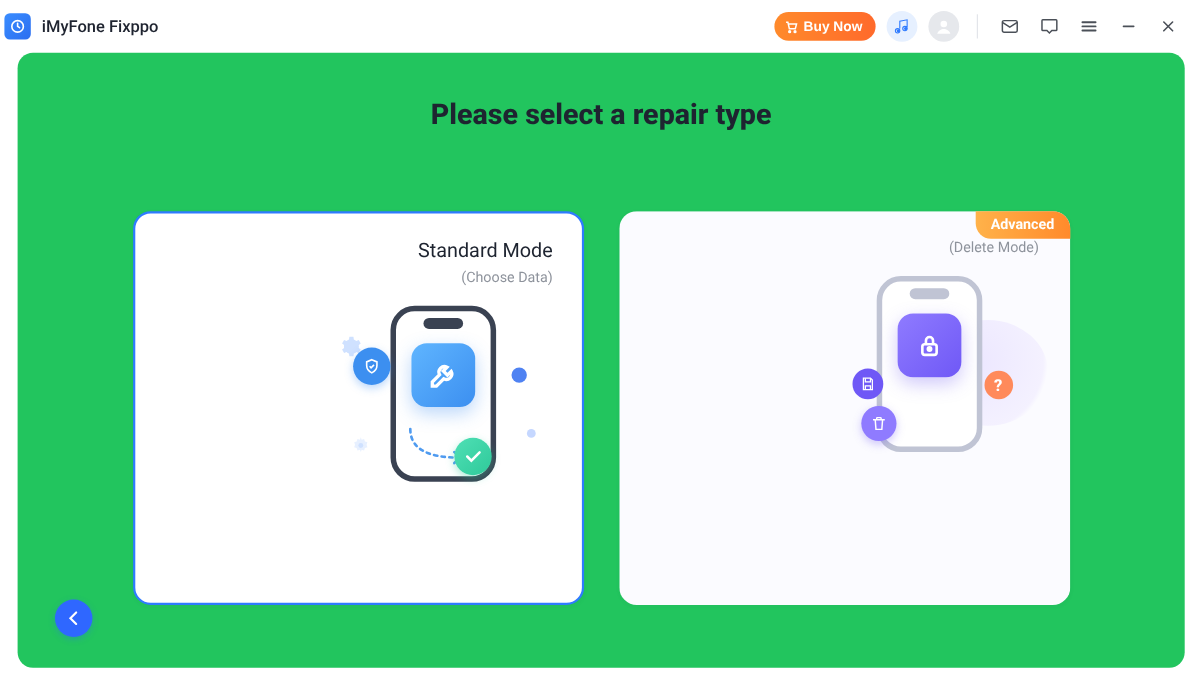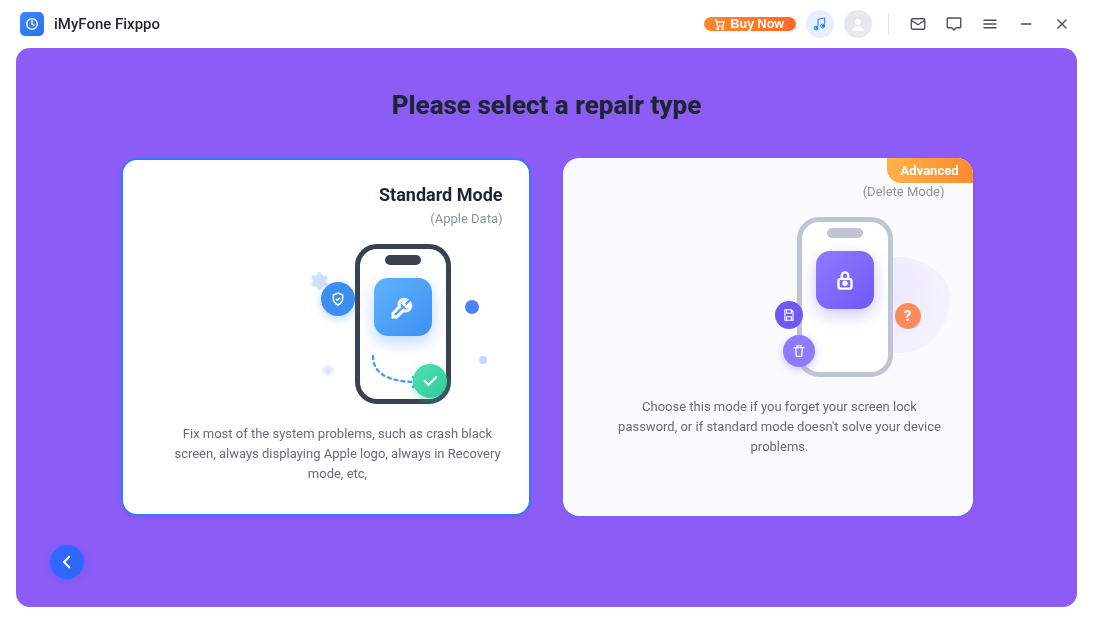--- a/index.html
+++ b/index.html
@@ -17,38 +17,38 @@
     background: #fff;
     border-radius: 10px;
     position: relative;
     display: flex;
     flex-direction: column;
   }
   .titlebar {
     height: 48px;
     display: flex;
     align-items: center;
-    padding: 0 18px 0 20px;
+    padding: 0 18px 0 4px;
     gap: 10px;
   }
   .app-logo {
     width: 24px; height: 24px;
     border-radius: 5px;
     background: linear-gradient(135deg,#3a8dff,#2b6ef0);
     display:flex; align-items:center; justify-content:center;
   }
   .app-logo svg { display:block; }
   .app-title { font-size: 15px; color: #1f2430; font-weight: 500; }
   .titlebar-spacer { flex:1; }
   .buy-now {
     background: linear-gradient(90deg,#ff8a2b,#ff6a2b);
     color:#fff;
     border:none;
     border-radius: 13px;
-    height: 14px;
+    height: 26px;
     padding: 0 12px 0 9px;
     font-size: 12.5px;
     font-weight: 700;
     display:flex; align-items:center; gap:5px;
     cursor:pointer;
   }
   .tb-icon {
     width: 28px; height: 28px;
     border-radius: 50%;
     display:flex; align-items:center; justify-content:center;
@@ -59,27 +59,28 @@
   .tb-icon.avatar { background:#e6e8ec; color:#fff; }
   .vdiv { width:1px; height:22px; background:#e0e3e8; margin: 0 6px; }
   .win-btn {
     width:26px; height:26px;
     display:flex; align-items:center; justify-content:center;
     cursor:pointer; color:#4b5058;
   }
   .content-area {
     flex:1;
     margin: 0 16px 16px 16px;
-    background: #8b5cf6;
+    background: #22c55e;
     border-radius: 14px;
     position: relative;
     padding-top: 42px;
     display:flex;
     flex-direction:column;
     align-items:center;
+    gap:34px;
   }
   .page-title {
     font-size: 26px;
     font-weight: 800;
     color:#1e2430;
     text-align:center;
     margin-bottom: 38px;
   }
   .cards {
     display:flex;
@@ -96,21 +97,21 @@
     position:relative;
     padding: 24px 26px 20px;
     display:flex;
     flex-direction:column;
     align-items:flex-end;
     cursor:pointer;
     box-shadow: 0 1px 4px rgba(20,40,80,0.04);
   }
   .card.selected { border-color:#2f7bff; }
   .card.advanced { background:#fbfbff; }
-  .card-title { font-size:18px; font-weight:700; color:#1e2430; margin-bottom:6px; }
+  .card-title { font-size:18px; font-weight:400; color:#1e2430; margin-bottom:6px; }
   .card-sub { font-size:13px; color:#8e939c; margin-bottom: 14px; }
   .illus {
     width: 200px; height: 168px;
     position: relative;
     margin-bottom:16px;
   }
   .phone {
     position:absolute;
     left:50%; top:50%;
     transform:translate(-50%,-50%);
@@ -274,21 +275,21 @@
     </div>
   </div>
 
   <div class="content-area">
     <h1 class="page-title">Please select a repair type</h1>
 
     <div class="cards">
 
       <div class="card selected">
         <div class="card-title">Standard Mode</div>
-        <div class="card-sub">(Apple Data)</div>
+        <div class="card-sub">(Choose Data)</div>
 
         <div class="illus">
           <svg class="gear1" width="22" height="22" viewBox="0 0 24 24" fill="currentColor">
               <path d="M12 8a4 4 0 1 0 4 4 4 4 0 0 0-4-4zm9 4a7.5 7.5 0 0 0-.14-1.44l2-1.56-2-3.46-2.36.94A7.6 7.6 0 0 0 16 4.94L15.6 2.4h-4L11.2 4.94a7.6 7.6 0 0 0-2.5 1.54L6.34 5.54l-2 3.46 2 1.56A7.5 7.5 0 0 0 6.2 12a7.5 7.5 0 0 0 .14 1.44l-2 1.56 2 3.46 2.36-.94a7.6 7.6 0 0 0 2.5 1.54l.4 2.54h4l.4-2.54a7.6 7.6 0 0 0 2.5-1.54l2.36.94 2-3.46-2-1.56A7.5 7.5 0 0 0 21 12z"></path>
             </svg>
           <div class="phone">
               <div class="notch"></div>
             </div>
           <div class="shield">
             <svg width="16" height="16" viewBox="0 0 24 24" fill="none" stroke="#fff" stroke-width="2.2">
@@ -311,21 +312,20 @@
               </svg>
           </div>
           <svg class="gear2" width="18" height="18" viewBox="0 0 24 24" fill="currentColor">
               <circle cx="12" cy="12" r="3"></circle>
               <path d="M12 2l1 3 3-1 1 3 3 1-1 3 1 3-3 1-1 3-3-1-1 3-1-3-3 1-1-3-3-1 1-3-1-3 3-1 1-3 3 1z" opacity="0.5"></path>
             </svg>
           <div class="dot-b"></div>
           <div class="dot-s"></div>
         </div>
 
-        <div class="card-desc">Fix most of the system problems, such as crash black screen, always displaying Apple logo, always in Recovery mode, etc,</div>
       </div>
 
       <div class="card advanced">
         <div class="adv-tag">Advanced</div>
         <div class="card-sub">(Delete Mode)</div>
 
         <div class="illus">
           <div class="blob"></div>
           <div class="phone light">
               <div class="notch"></div>
@@ -344,21 +344,20 @@
               </svg>
           </div>
           <div class="trash-badge">
             <svg width="16" height="16" viewBox="0 0 24 24" fill="none" stroke="#fff" stroke-width="2">
                 <path d="M4 7h16M9 7V5a1 1 0 0 1 1-1h4a1 1 0 0 1 1 1v2m2 0l-1 13H8L7 7"></path>
               </svg>
           </div>
           <div class="q-badge">?</div>
         </div>
 
-        <div class="card-desc">Choose this mode if you forget your screen lock password, or if standard mode doesn't solve your device problems.</div>
       </div>
 
     </div>
 
     <div class="back-btn">
       <svg width="18" height="18" viewBox="0 0 24 24" fill="none" stroke="#fff" stroke-width="2.6" stroke-linecap="round">
         <path d="M15 5l-7 7 7 7"></path>
       </svg>
     </div>
   </div>

